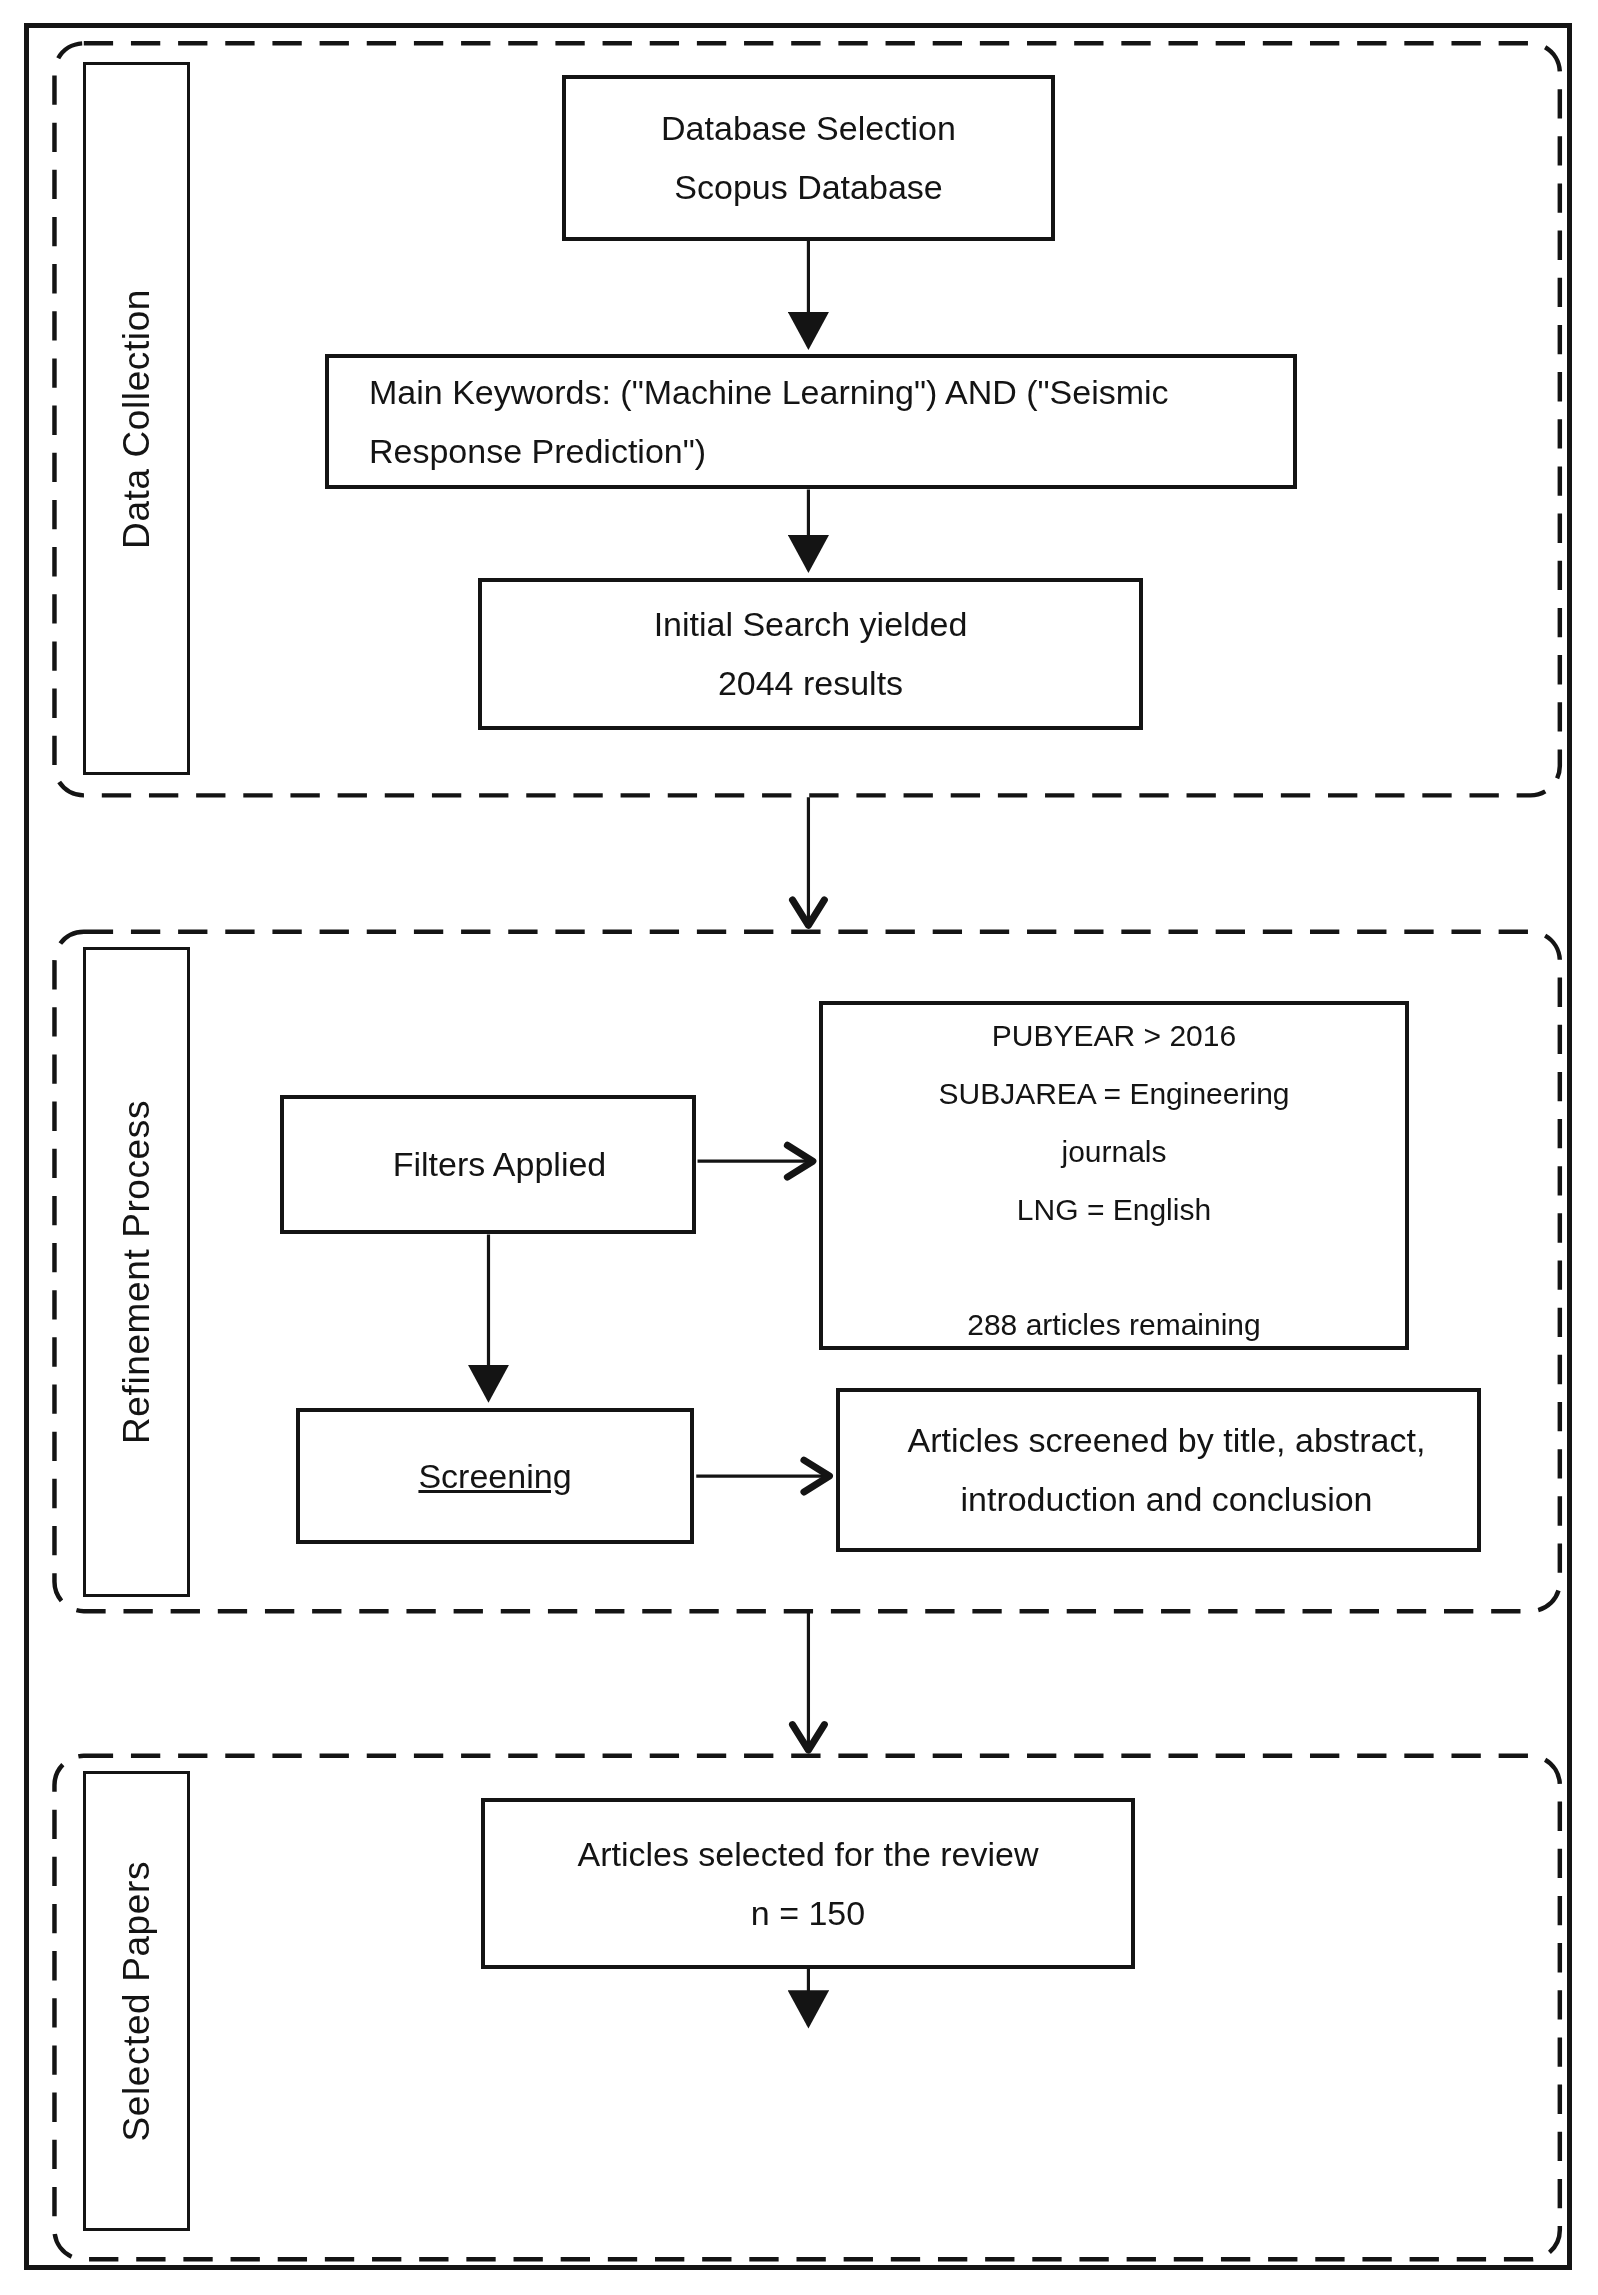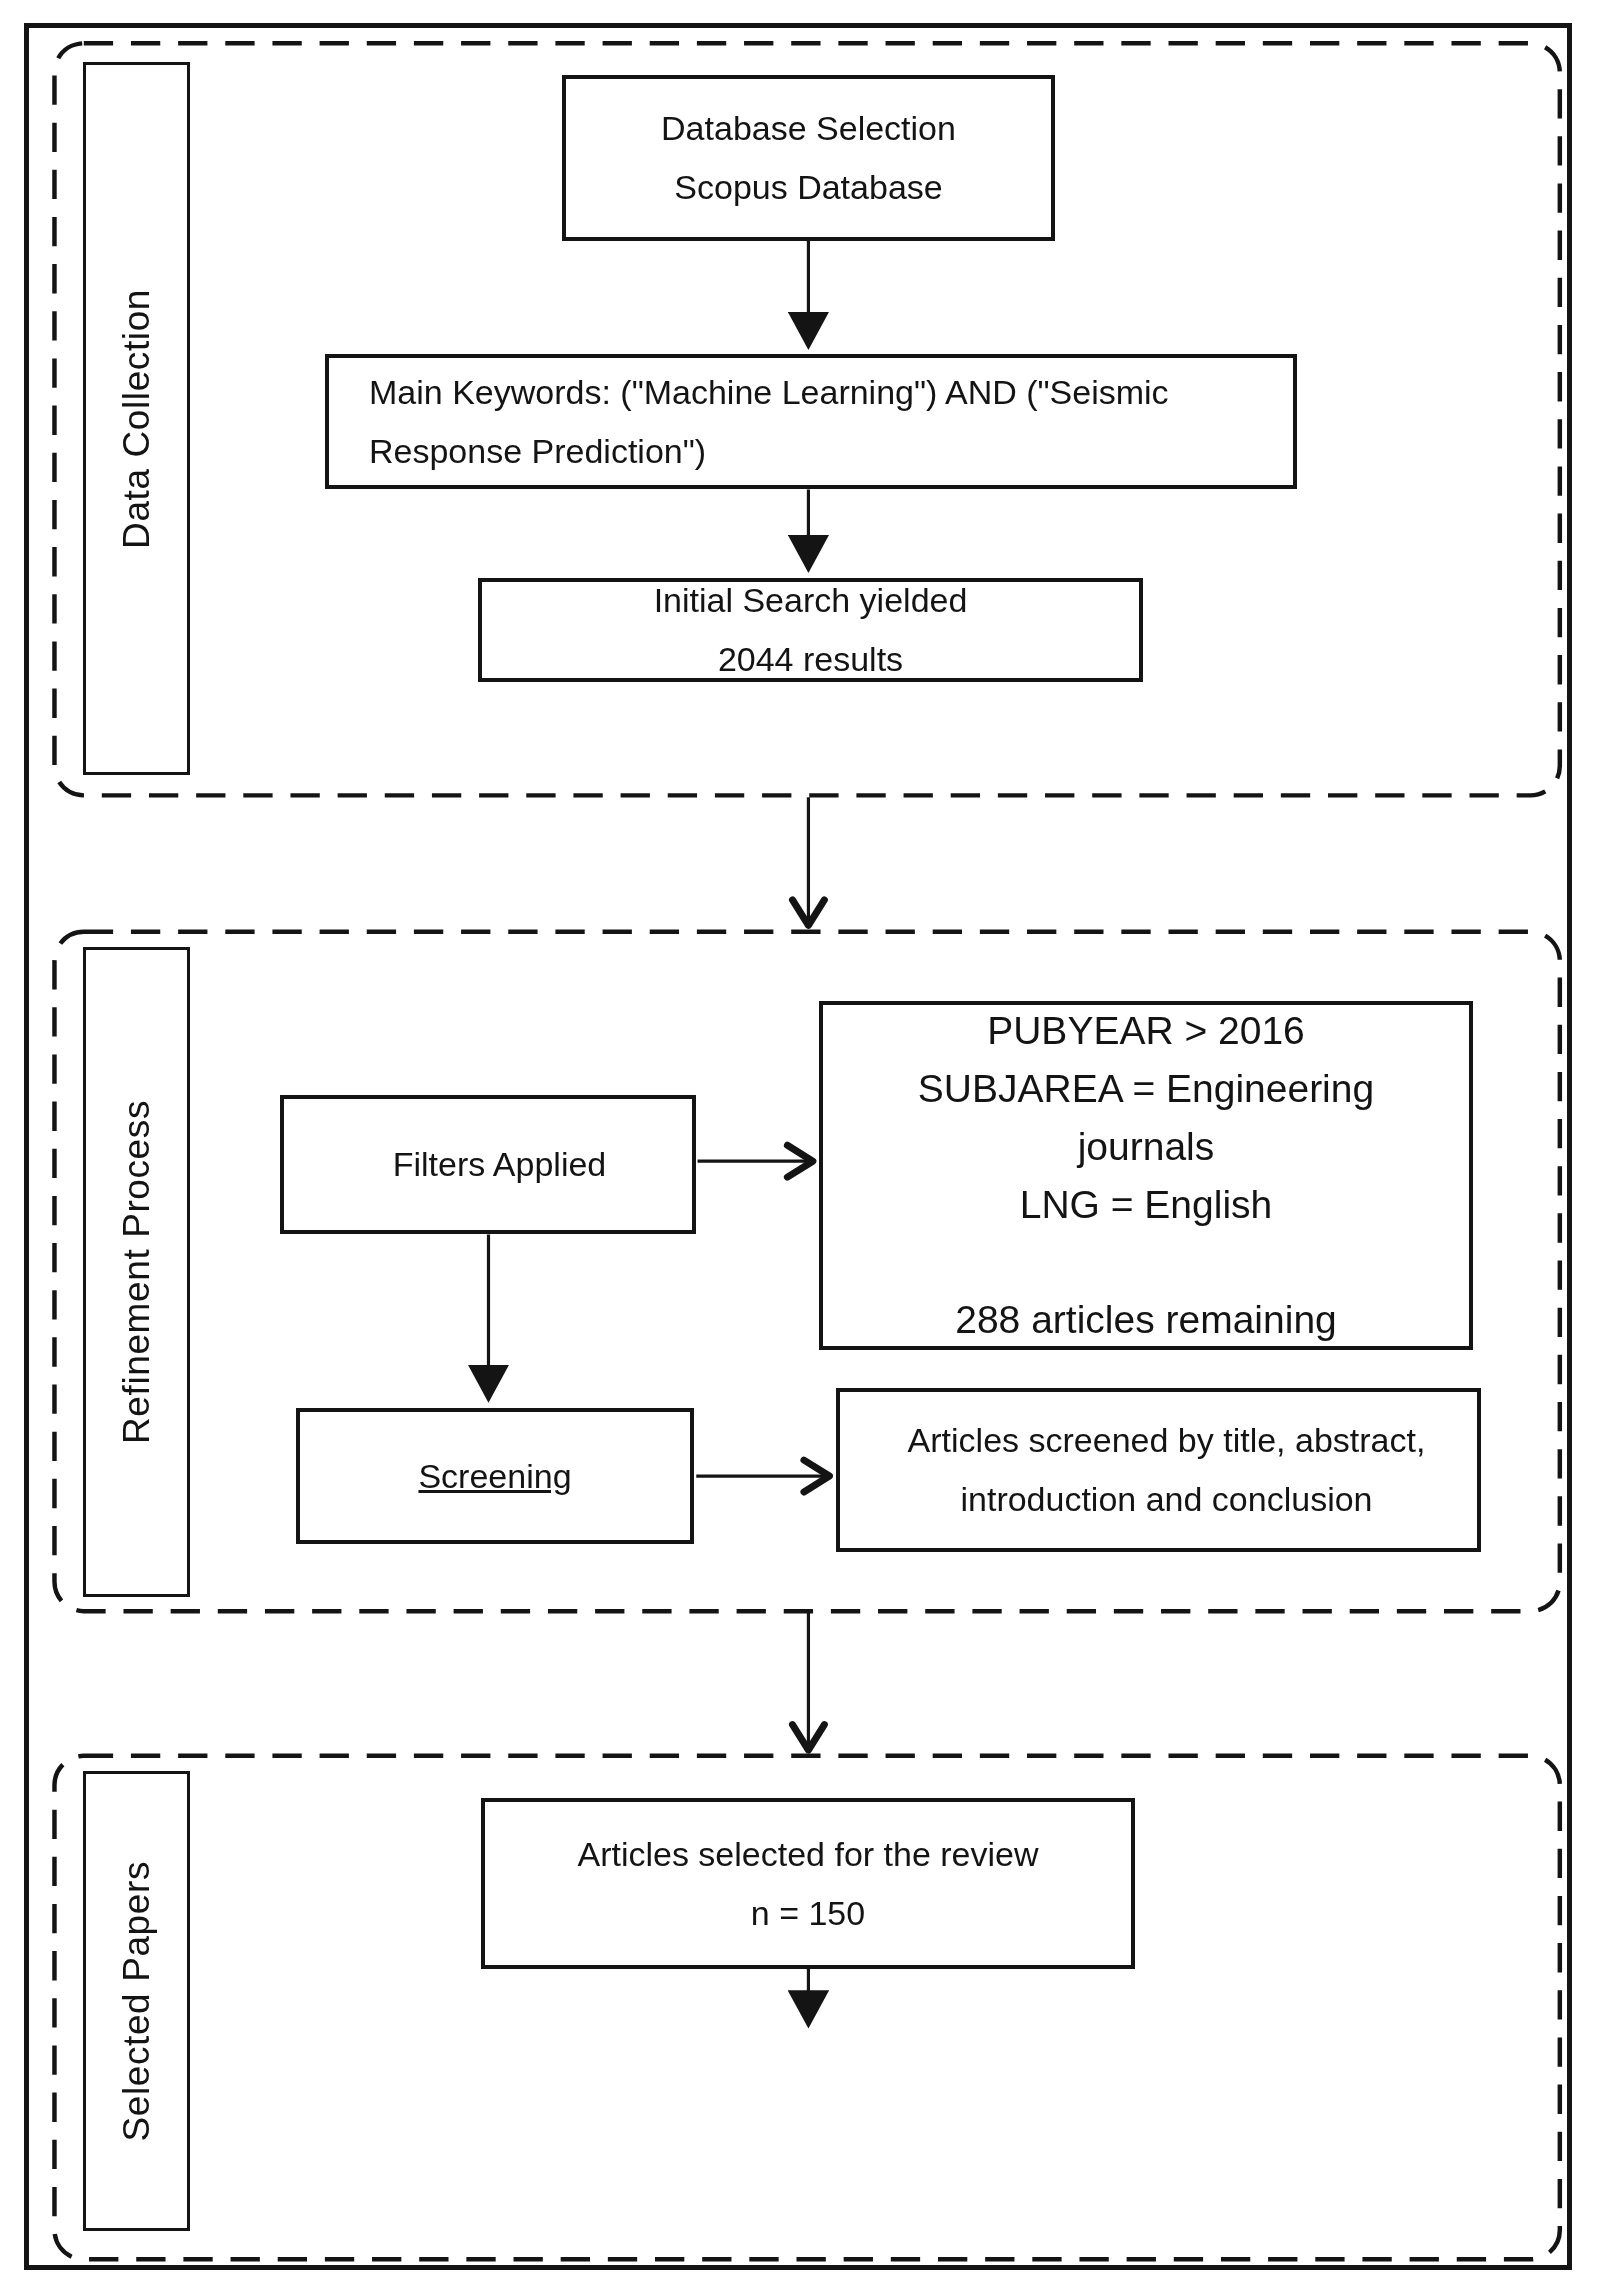--- a/index.html
+++ b/index.html
@@ -99,30 +99,30 @@
   <div class="flow-box" style="left:562px; top:75px; width:493px; height:166px;">
     <div>Database Selection</div>
     <div>Scopus Database</div>
   </div>
 
   <div class="flow-box" style="left:325px; top:354px; width:972px; height:135px; align-items:flex-start; padding-left:40px;">
     <div class="inner-left">Main Keywords: ("Machine Learning") AND ("Seismic</div>
     <div class="inner-left">Response Prediction")</div>
   </div>
 
-  <div class="flow-box" style="left:478px; top:578px; width:665px; height:104px;">
+  <div class="flow-box" style="left:478px; top:578px; width:665px; height:152px;">
     <div>Initial Search yielded</div>
     <div>2044 results</div>
   </div>
 
   <div class="flow-box" style="left:280px; top:1095px; width:416px; height:139px;padding-left:23px;">
     <div>Filters Applied</div>
   </div>
 
-  <div class="flow-box" style="left:819px; top:1001px; width:654px; height:349px; font-size:39px; line-height:42px;">
+  <div class="flow-box" style="left:819px; top:1001px; width:590px; height:349px; font-size:30px; line-height:42px;justify-content:flex-end;">
     <div>PUBYEAR &gt; 2016</div>
     <div>SUBJAREA = Engineering</div>
     <div>journals</div>
     <div>LNG = English</div>
     <div class="gap-line"></div>
     <div>288 articles remaining</div>
   </div>
 
   <div class="flow-box" style="left:296px; top:1408px; width:398px; height:136px;text-decoration:underline;">
     <div>Screening</div>

